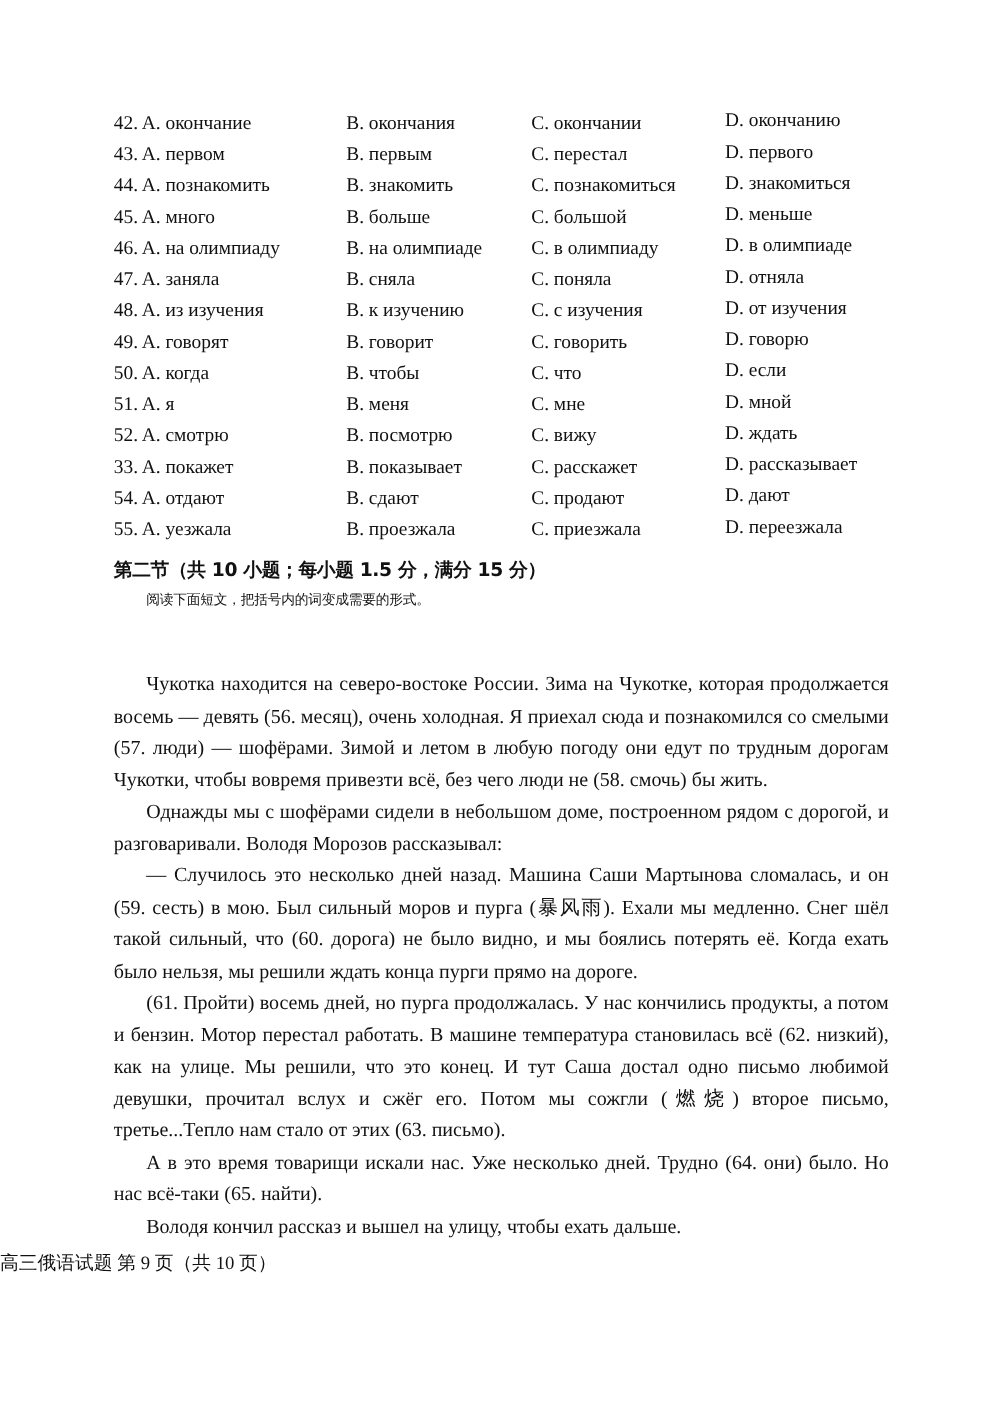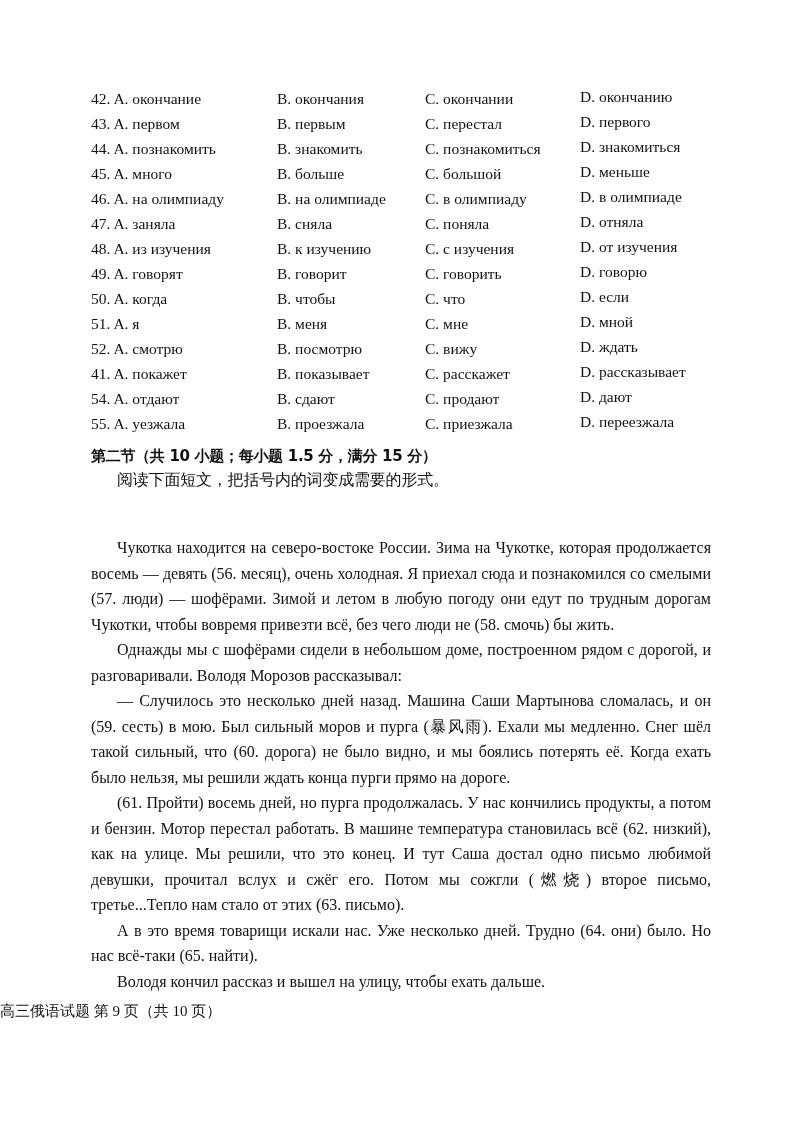--- a/index.html
+++ b/index.html
@@ -53,21 +53,21 @@
       font-weight: bold;
       line-height: 22px;
       font-family: "DejaVu Sans", sans-serif;
       letter-spacing: -0.3px;
       text-align: right;
     }
     .instruction {
       position: absolute;
       left: 117px;
       top: 469px;
-      font-size: 16px;
+      font-size: 11px;
       line-height: 22px;
       font-family: "DejaVu Sans", sans-serif;
       letter-spacing: -0.2px;
       text-align: center;
     }
     .text-block {
       position: absolute;
       left: 91px;
       width: 620px;
       font-size: 16px;
@@ -155,21 +155,21 @@
       <span class="opt c"><span>C.</span> <span>мне</span></span>
       <span class="opt d"><span>D.</span> <span>мной</span></span>
     </div>
     <div class="opt-row">
       <span class="opt a"><span>52.</span> <span>A.</span> <span>смотрю</span></span>
       <span class="opt b"><span>B.</span> <span>посмотрю</span></span>
       <span class="opt c"><span>C.</span> <span>вижу</span></span>
       <span class="opt d"><span>D.</span> <span>ждать</span></span>
     </div>
     <div class="opt-row">
-      <span class="opt a"><span>41.</span> <span>A.</span> <span>покажет</span></span>
+      <span class="opt a"><span>33.</span> <span>A.</span> <span>покажет</span></span>
       <span class="opt b"><span>B.</span> <span>показывает</span></span>
       <span class="opt c"><span>C.</span> <span>расскажет</span></span>
       <span class="opt d"><span>D.</span> <span>рассказывает</span></span>
     </div>
     <div class="opt-row">
       <span class="opt a"><span>54.</span> <span>A.</span> <span>отдают</span></span>
       <span class="opt b"><span>B.</span> <span>сдают</span></span>
       <span class="opt c"><span>C.</span> <span>продают</span></span>
       <span class="opt d"><span>D.</span> <span>дают</span></span>
     </div>

